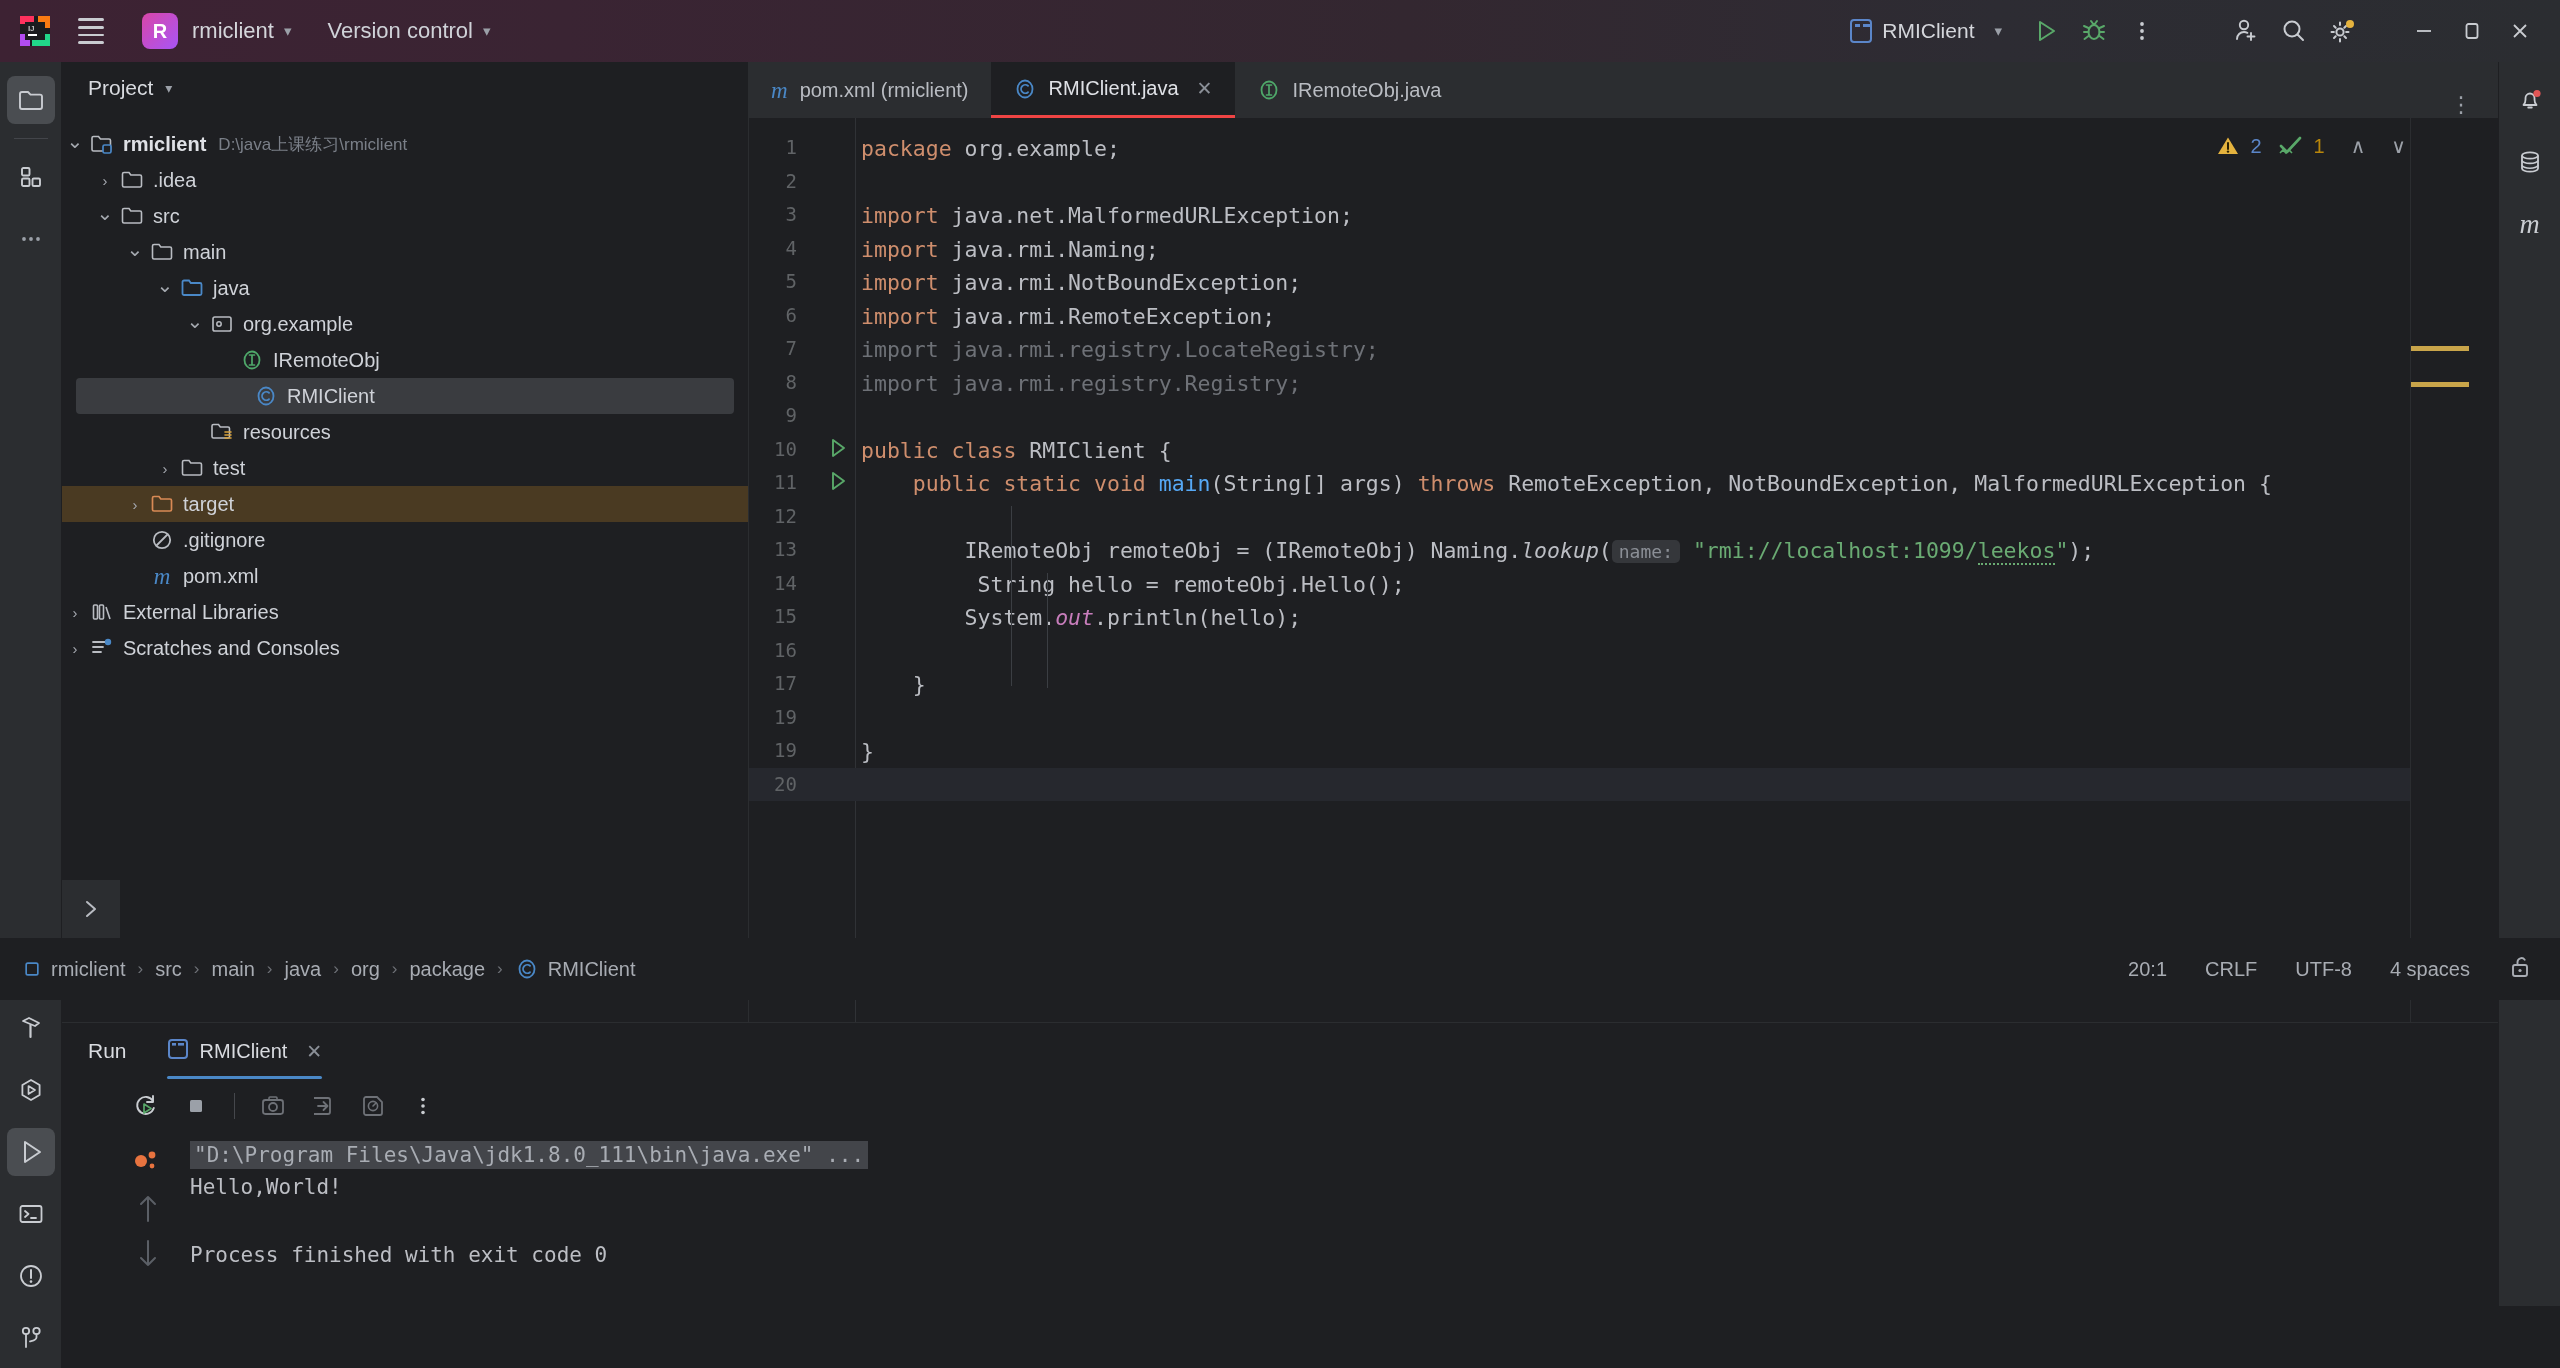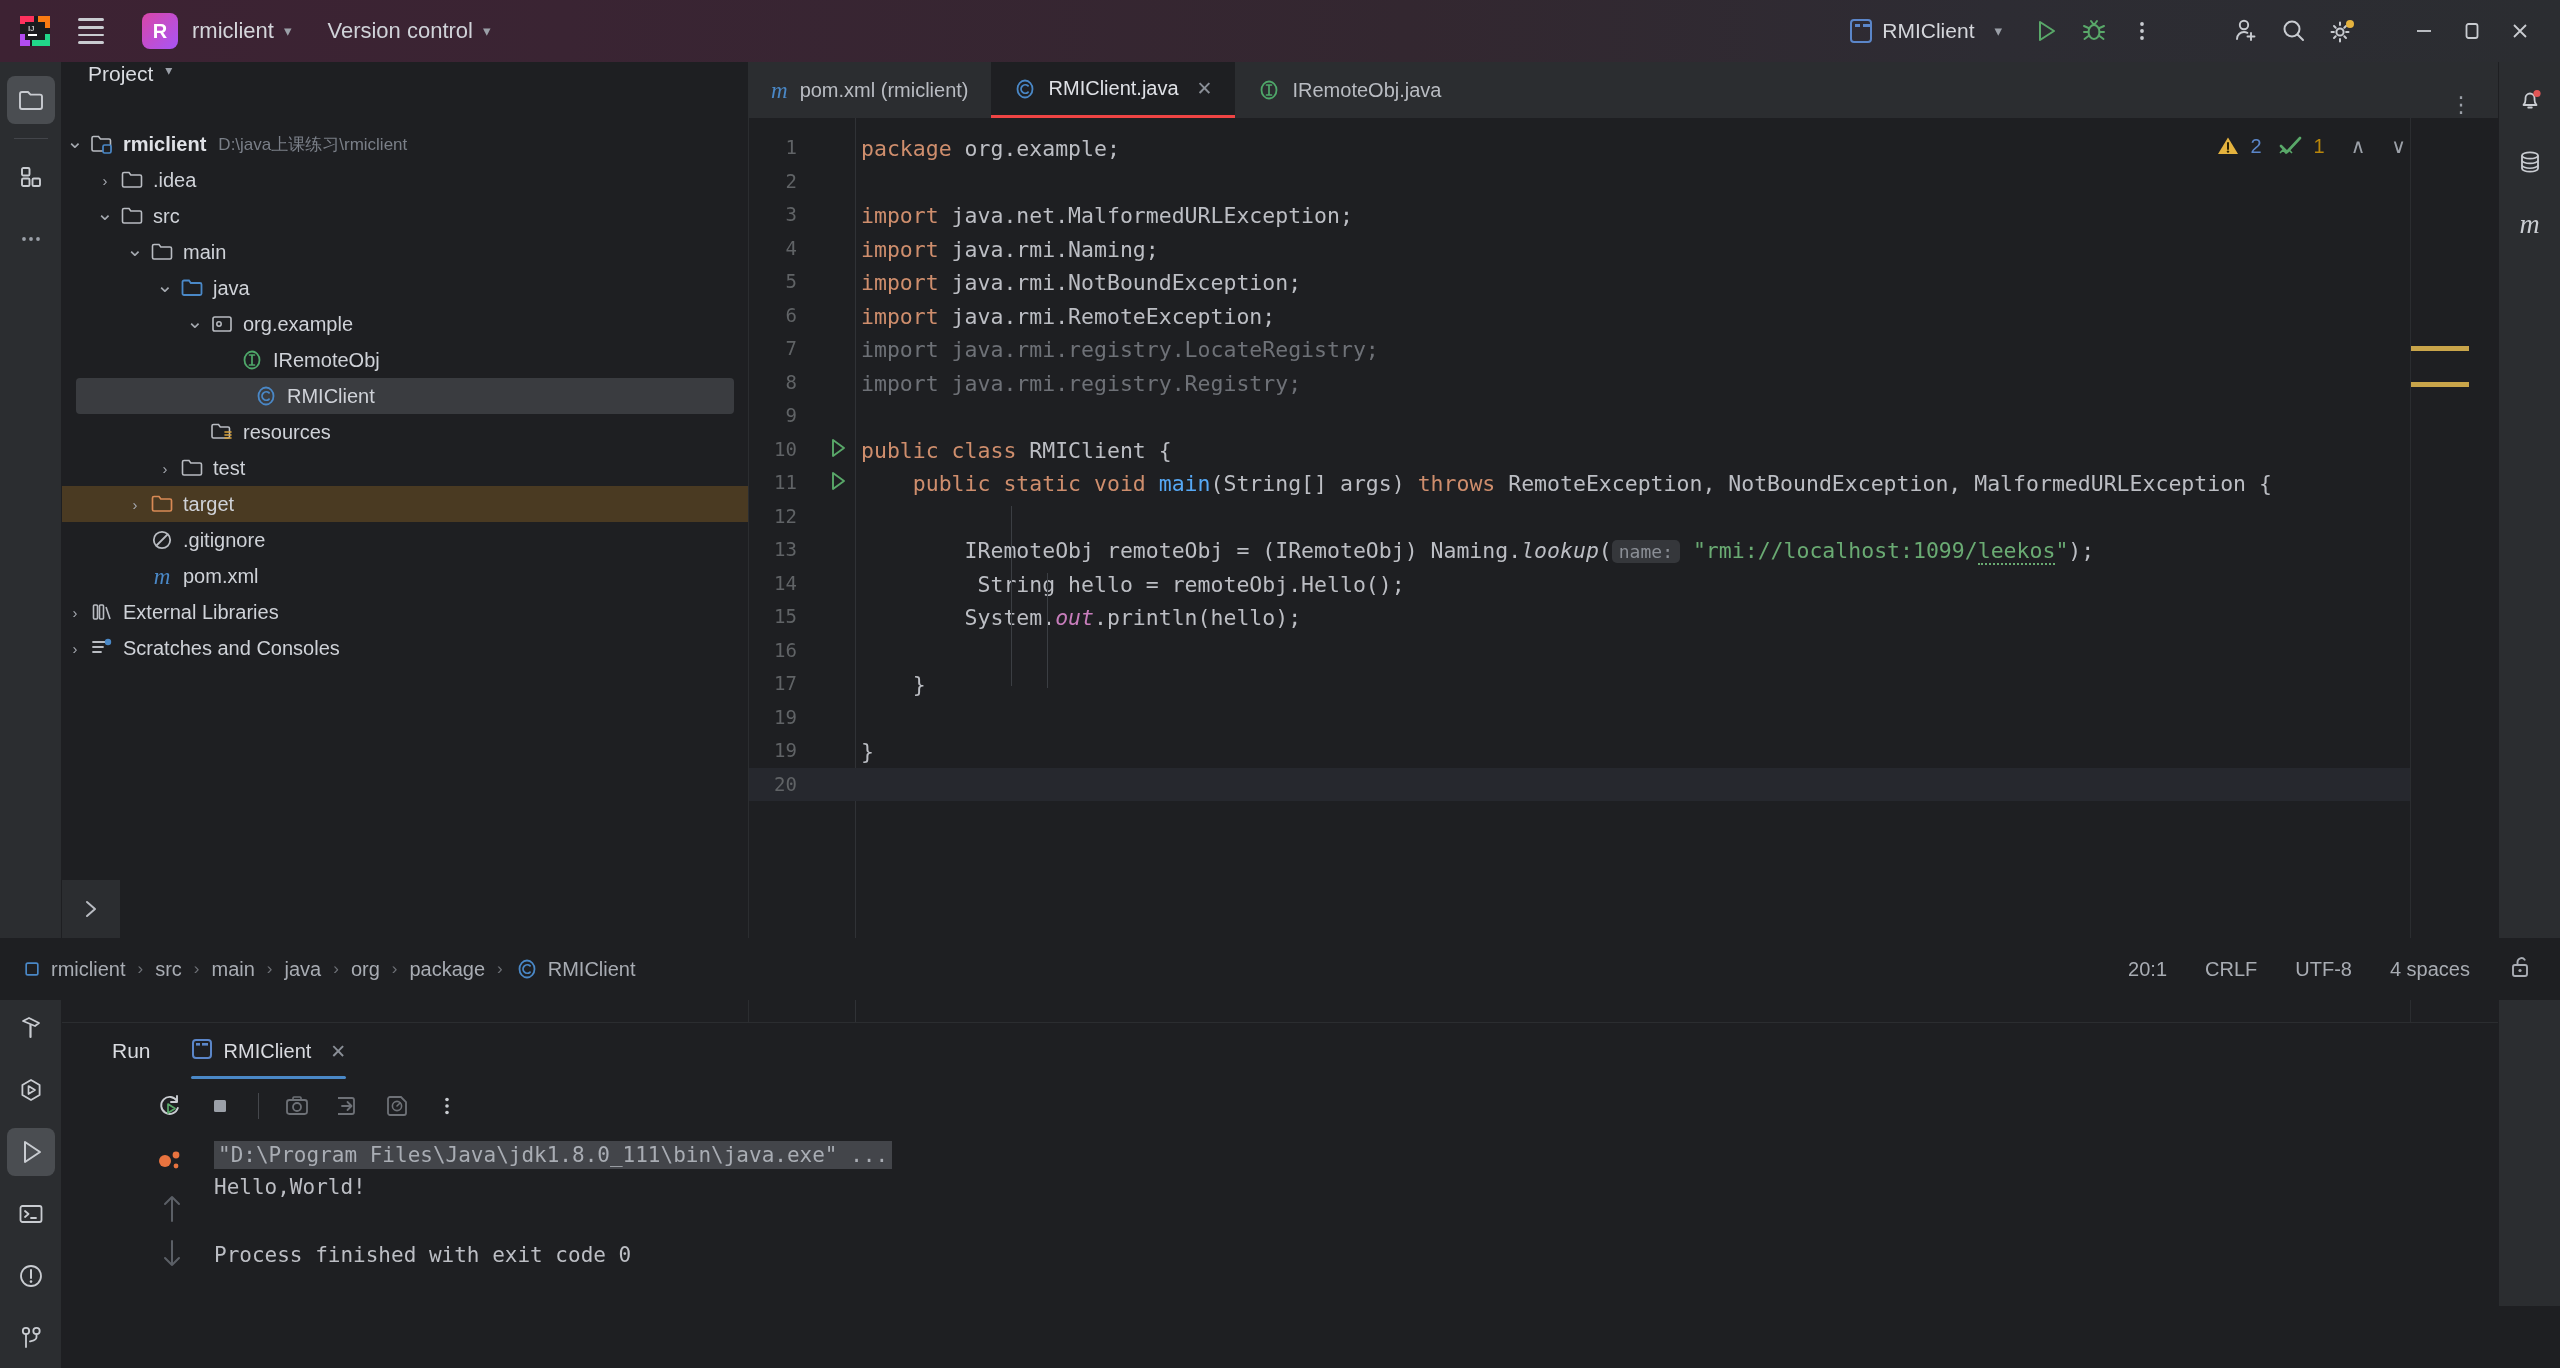--- a/index.html
+++ b/index.html
@@ -58,21 +58,21 @@
              justify-content:center; border-radius:8px; cursor:pointer; position:relative;}
   .rail-btn.sel{ background:#4a4d51; }
   .rail-sep{ width:34px; height:1px; background:#43454a; margin-top:14px; }
   .rail-bottom{ margin-top:auto; display:flex; flex-direction:column; align-items:center; padding-bottom:6px;}
 
   
   .project{
     position:absolute; left:62px; top:62px; width:686px; height:960px;
     background:#1e1f22;
   }
-  .proj-head{ height:52px; display:flex; padding-left:26px; }
+  .proj-head{ height:52px; display:flex; align-items:center; padding-left:26px; }
   .proj-head .t{ color:#d9dbe0; font-size:21px; }
   .proj-head .c{ color:#9ba0a8; font-size:14px; margin-left:12px; }
   .tree{ padding-top:12px; font-size:20px; }
   .row{ height:36px; display:flex; align-items:center; white-space:nowrap; cursor:pointer; padding-left:0; }
   .row.sel{ background:#3a3c40; border-radius:4px; margin:0 14px; }
   .row.hl { background:#4a3a22; }
   .arrow{ width:26px; display:inline-flex; justify-content:center; color:#a5a9b0; font-size:15px; flex:0 0 26px;}
   .arrow.none{ visibility:hidden; }
   .tl{ color:#cfd2d8; }
   .tl.bold{ font-weight:700; color:#dfe1e6; }
@@ -115,21 +115,21 @@
   .an-right{ position:absolute; right:92px; top:16px; display:flex; align-items:center; gap:10px; }
   .warn-n{ color:#5b86c9; font-size:20px; }
   .ok-n{ color:#b8860b; font-size:20px; }
 
   .scrollzone{ position:absolute; right:0; top:0; width:88px; height:904px; background:#1e1f22;
                border-left:1px solid #2b2d30; }
 
   
   .runpanel{
     position:absolute; left:62px; top:1022px; width:2436px; height:284px;
-    background:#1e1f22; border-top:1px solid #2b2d30;padding-left:24px;
+    background:#1e1f22; border-top:1px solid #2b2d30;
   }
   .run-tabs{ height:56px; display:flex; align-items:center; background:#1e1f22; }
   .run-word{ color:#d9dbe0; font-size:21px; margin-left:26px; }
   .run-tab{ display:flex; align-items:center; gap:11px; margin-left:40px; height:56px;
             position:relative; cursor:pointer; color:#d9dbe0; font-size:20px; }
   .run-tab:after{ content:""; position:absolute; left:0; right:0; bottom:0; height:3px;
                   background:#4a88c7; border-radius:2px;}
   .run-tool{ height:54px; display:flex; align-items:center; gap:6px; padding-left:62px; }
   .rt-btn{ width:44px; height:44px; display:flex; align-items:center; justify-content:center;
            cursor:pointer; border-radius:5px; }

